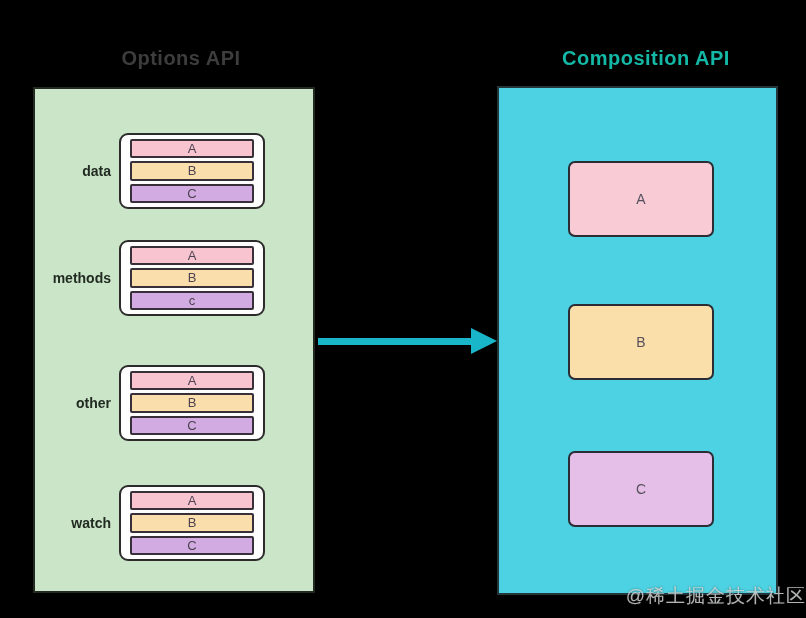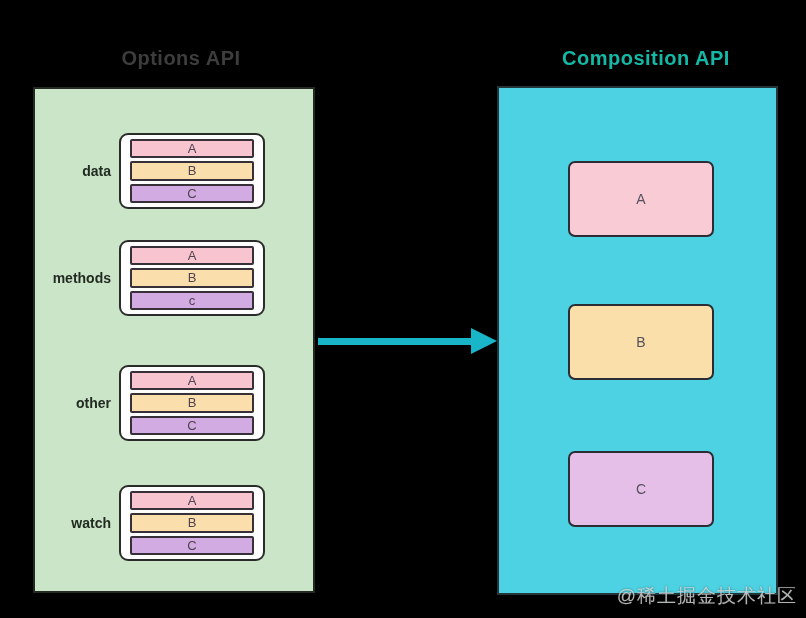--- a/index.html
+++ b/index.html
@@ -49,21 +49,21 @@
 
   .arrow{position:absolute;left:318px;top:328px;width:179px;height:26px;}
   .arrow-line{position:absolute;left:0;top:10px;width:156px;height:7px;}
   .arrow-head{
     position:absolute;left:153px;top:0;width:0;height:0;
     border-top:13px solid transparent;border-bottom:13px solid transparent;
     border-left:26px solid transparent;
   }
 
   .watermark{
-    position:absolute;right:9px;bottom:9px;
+    position:absolute;right:0;bottom:9px;
     font-size:19px;letter-spacing:1px;color:rgba(225,228,228,.78);
     text-shadow:0 0 2px rgba(40,40,40,.6);
     filter:blur(.4px);
   }
 </style>
 </head>
 <body>
 
 <div class="stage">
 

